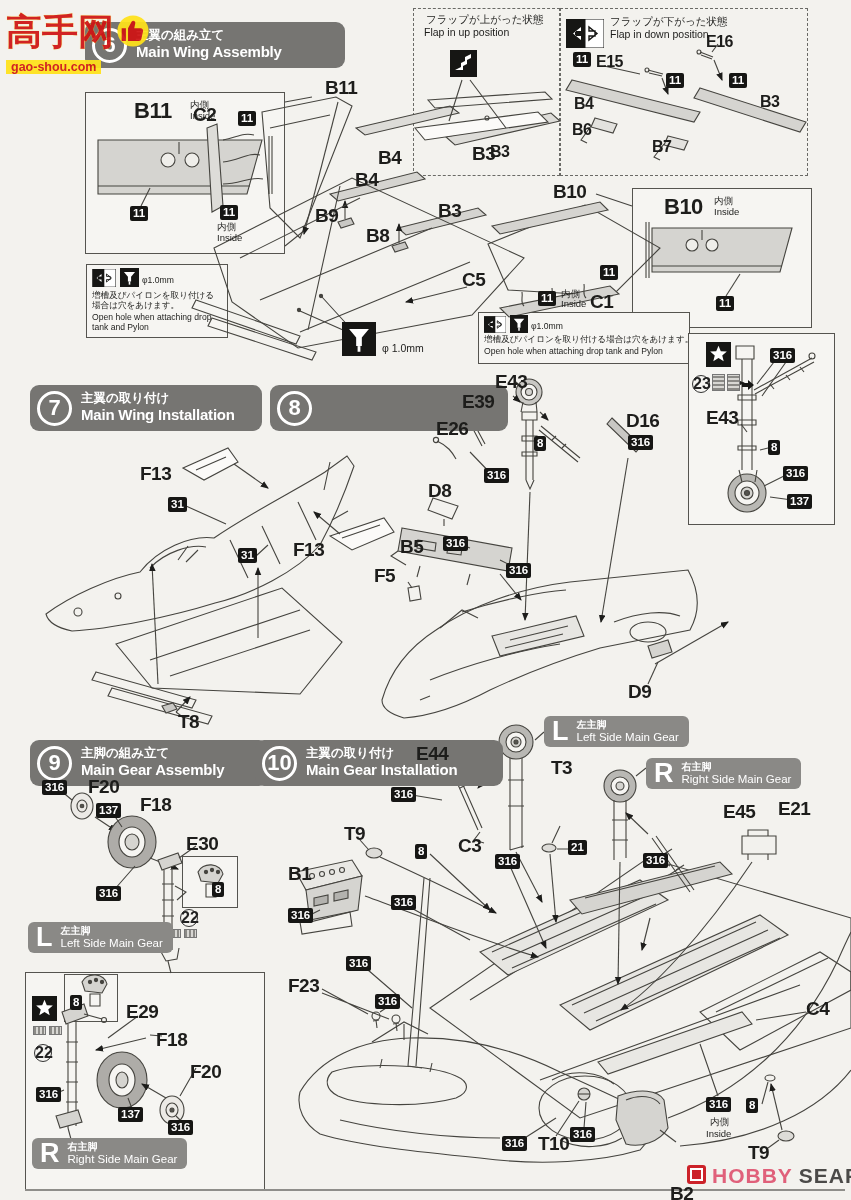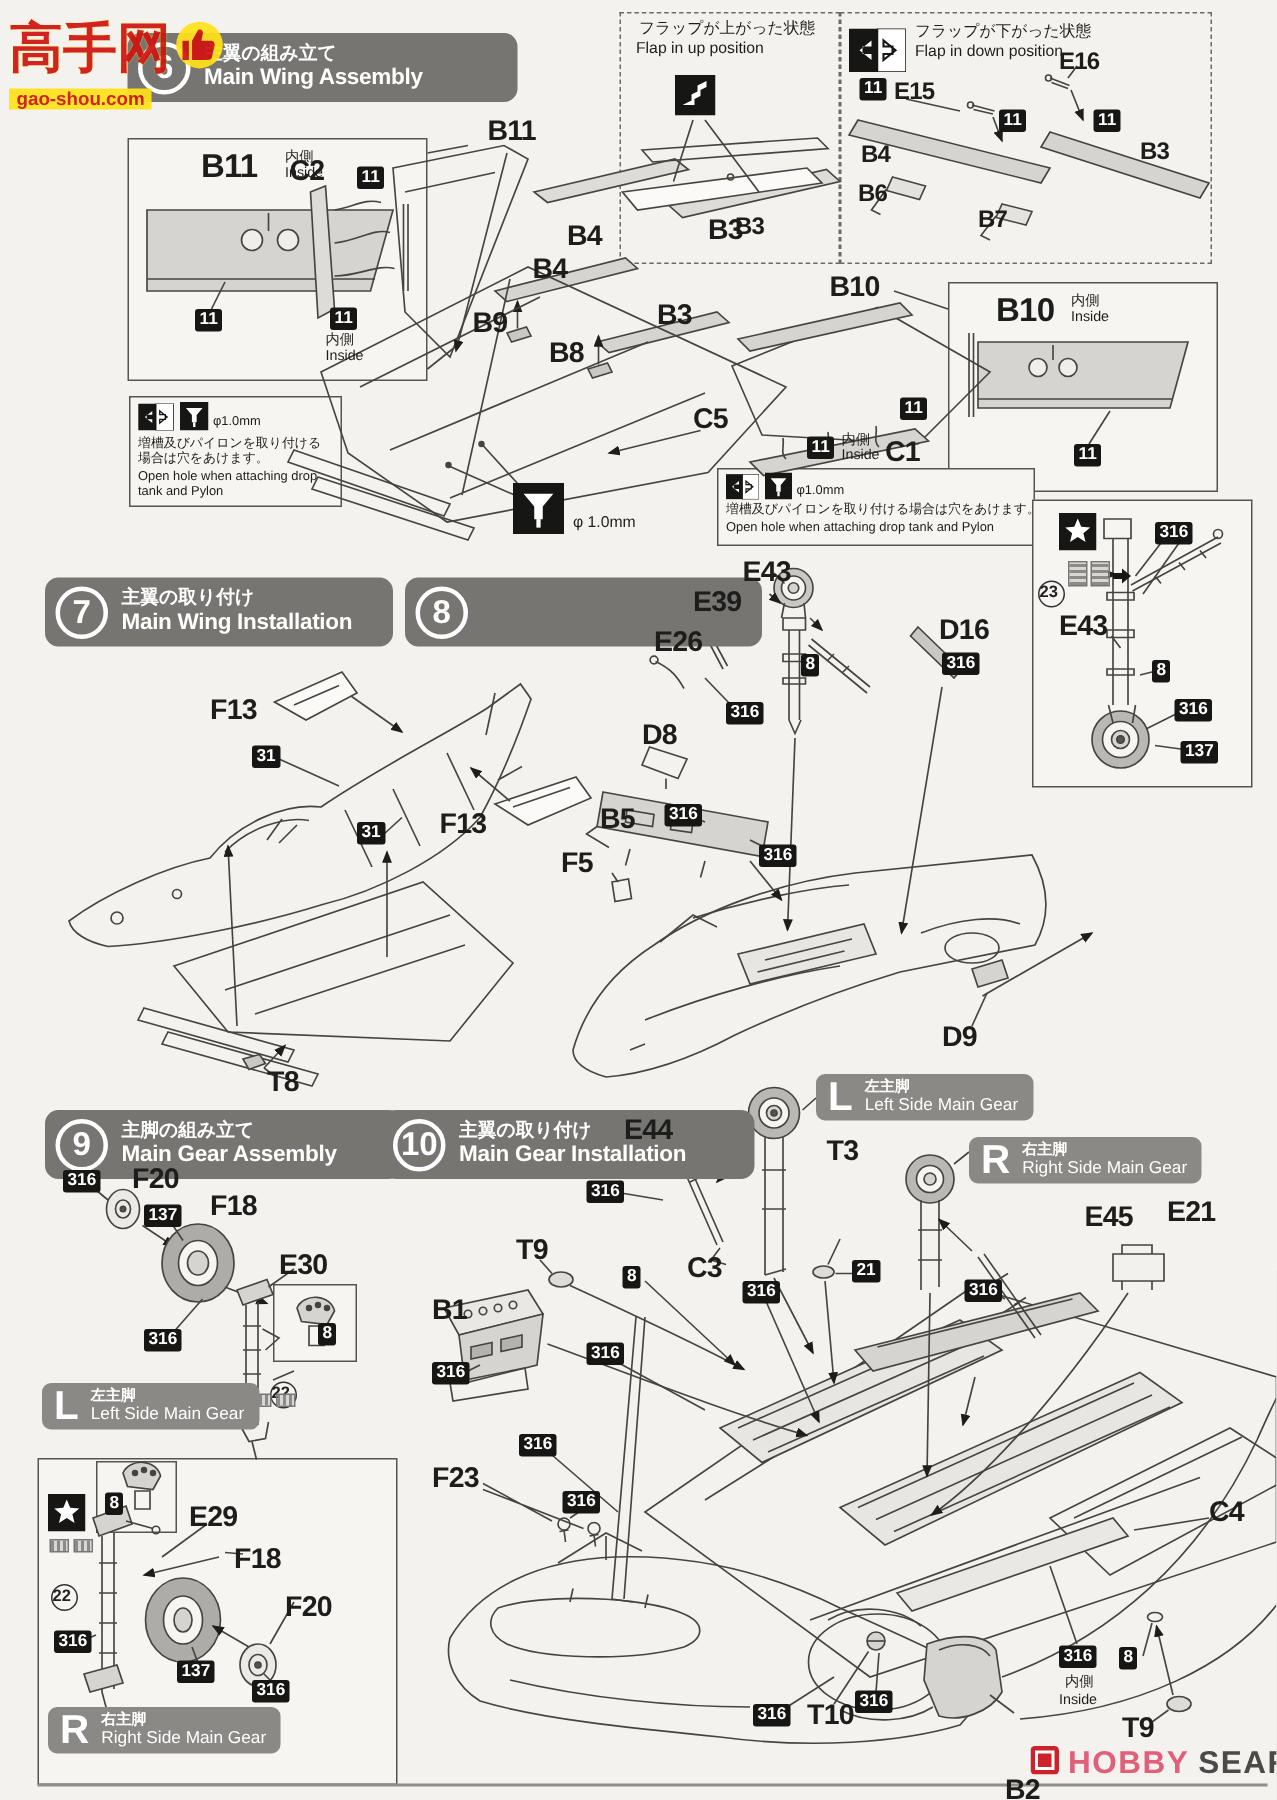--- a/index.html
+++ b/index.html
@@ -11,22 +11,22 @@
   .dashbox{position:absolute;border:1.3px dashed #6a6a66;z-index:1;}
   
   #art{position:absolute;left:0;top:0;z-index:2;pointer-events:none;}
   
   .pl{position:absolute;font-weight:bold;color:#1d1d1b;font-size:19px;letter-spacing:-.5px;z-index:3;line-height:1;}
   .pl.sm{font-size:16px;}
   .pl.lg{font-size:22px;}
   .bdg{position:absolute;background:#161614;color:#fff;font-size:11.5px;font-weight:bold;
        padding:1px 3px;line-height:13px;border-radius:2px;z-index:3;}
   .circ{position:absolute;width:18px;height:18px;border:1.4px solid #333;border-radius:50%;
-        color:#222;font-size:11px;font-weight:bold;text-align:left;line-height:15px;
-        background:#f6f5f2;z-index:3;margin-top:12px;}
+        color:#222;font-size:16px;font-weight:bold;text-align:center;line-height:15px;
+        background:#f6f5f2;z-index:3;}
   .decal{position:absolute;width:13px;height:9px;z-index:3;border:1px solid #777;
         background:repeating-linear-gradient(90deg,#8b8a86 0 2px,#d8d7d3 2px 4px);}
   .decal.tall{height:17px;background:repeating-linear-gradient(0deg,#8b8a86 0 2px,#d8d7d3 2px 4px);}
   
   .hdr{position:absolute;background:#767572;border-radius:9px;color:#fff;display:flex;
        align-items:center;gap:9px;padding:4px 14px 4px 7px;height:46px;z-index:3;}
   .hdr .c{flex:0 0 auto;width:35px;height:35px;border:3px solid #fff;border-radius:50%;
           font-size:22px;font-weight:bold;display:flex;align-items:center;justify-content:center;}
   .hdr .tt{display:flex;flex-direction:column;line-height:1.25;}
   .hdr .jp{font-size:12.5px;font-weight:bold;}

